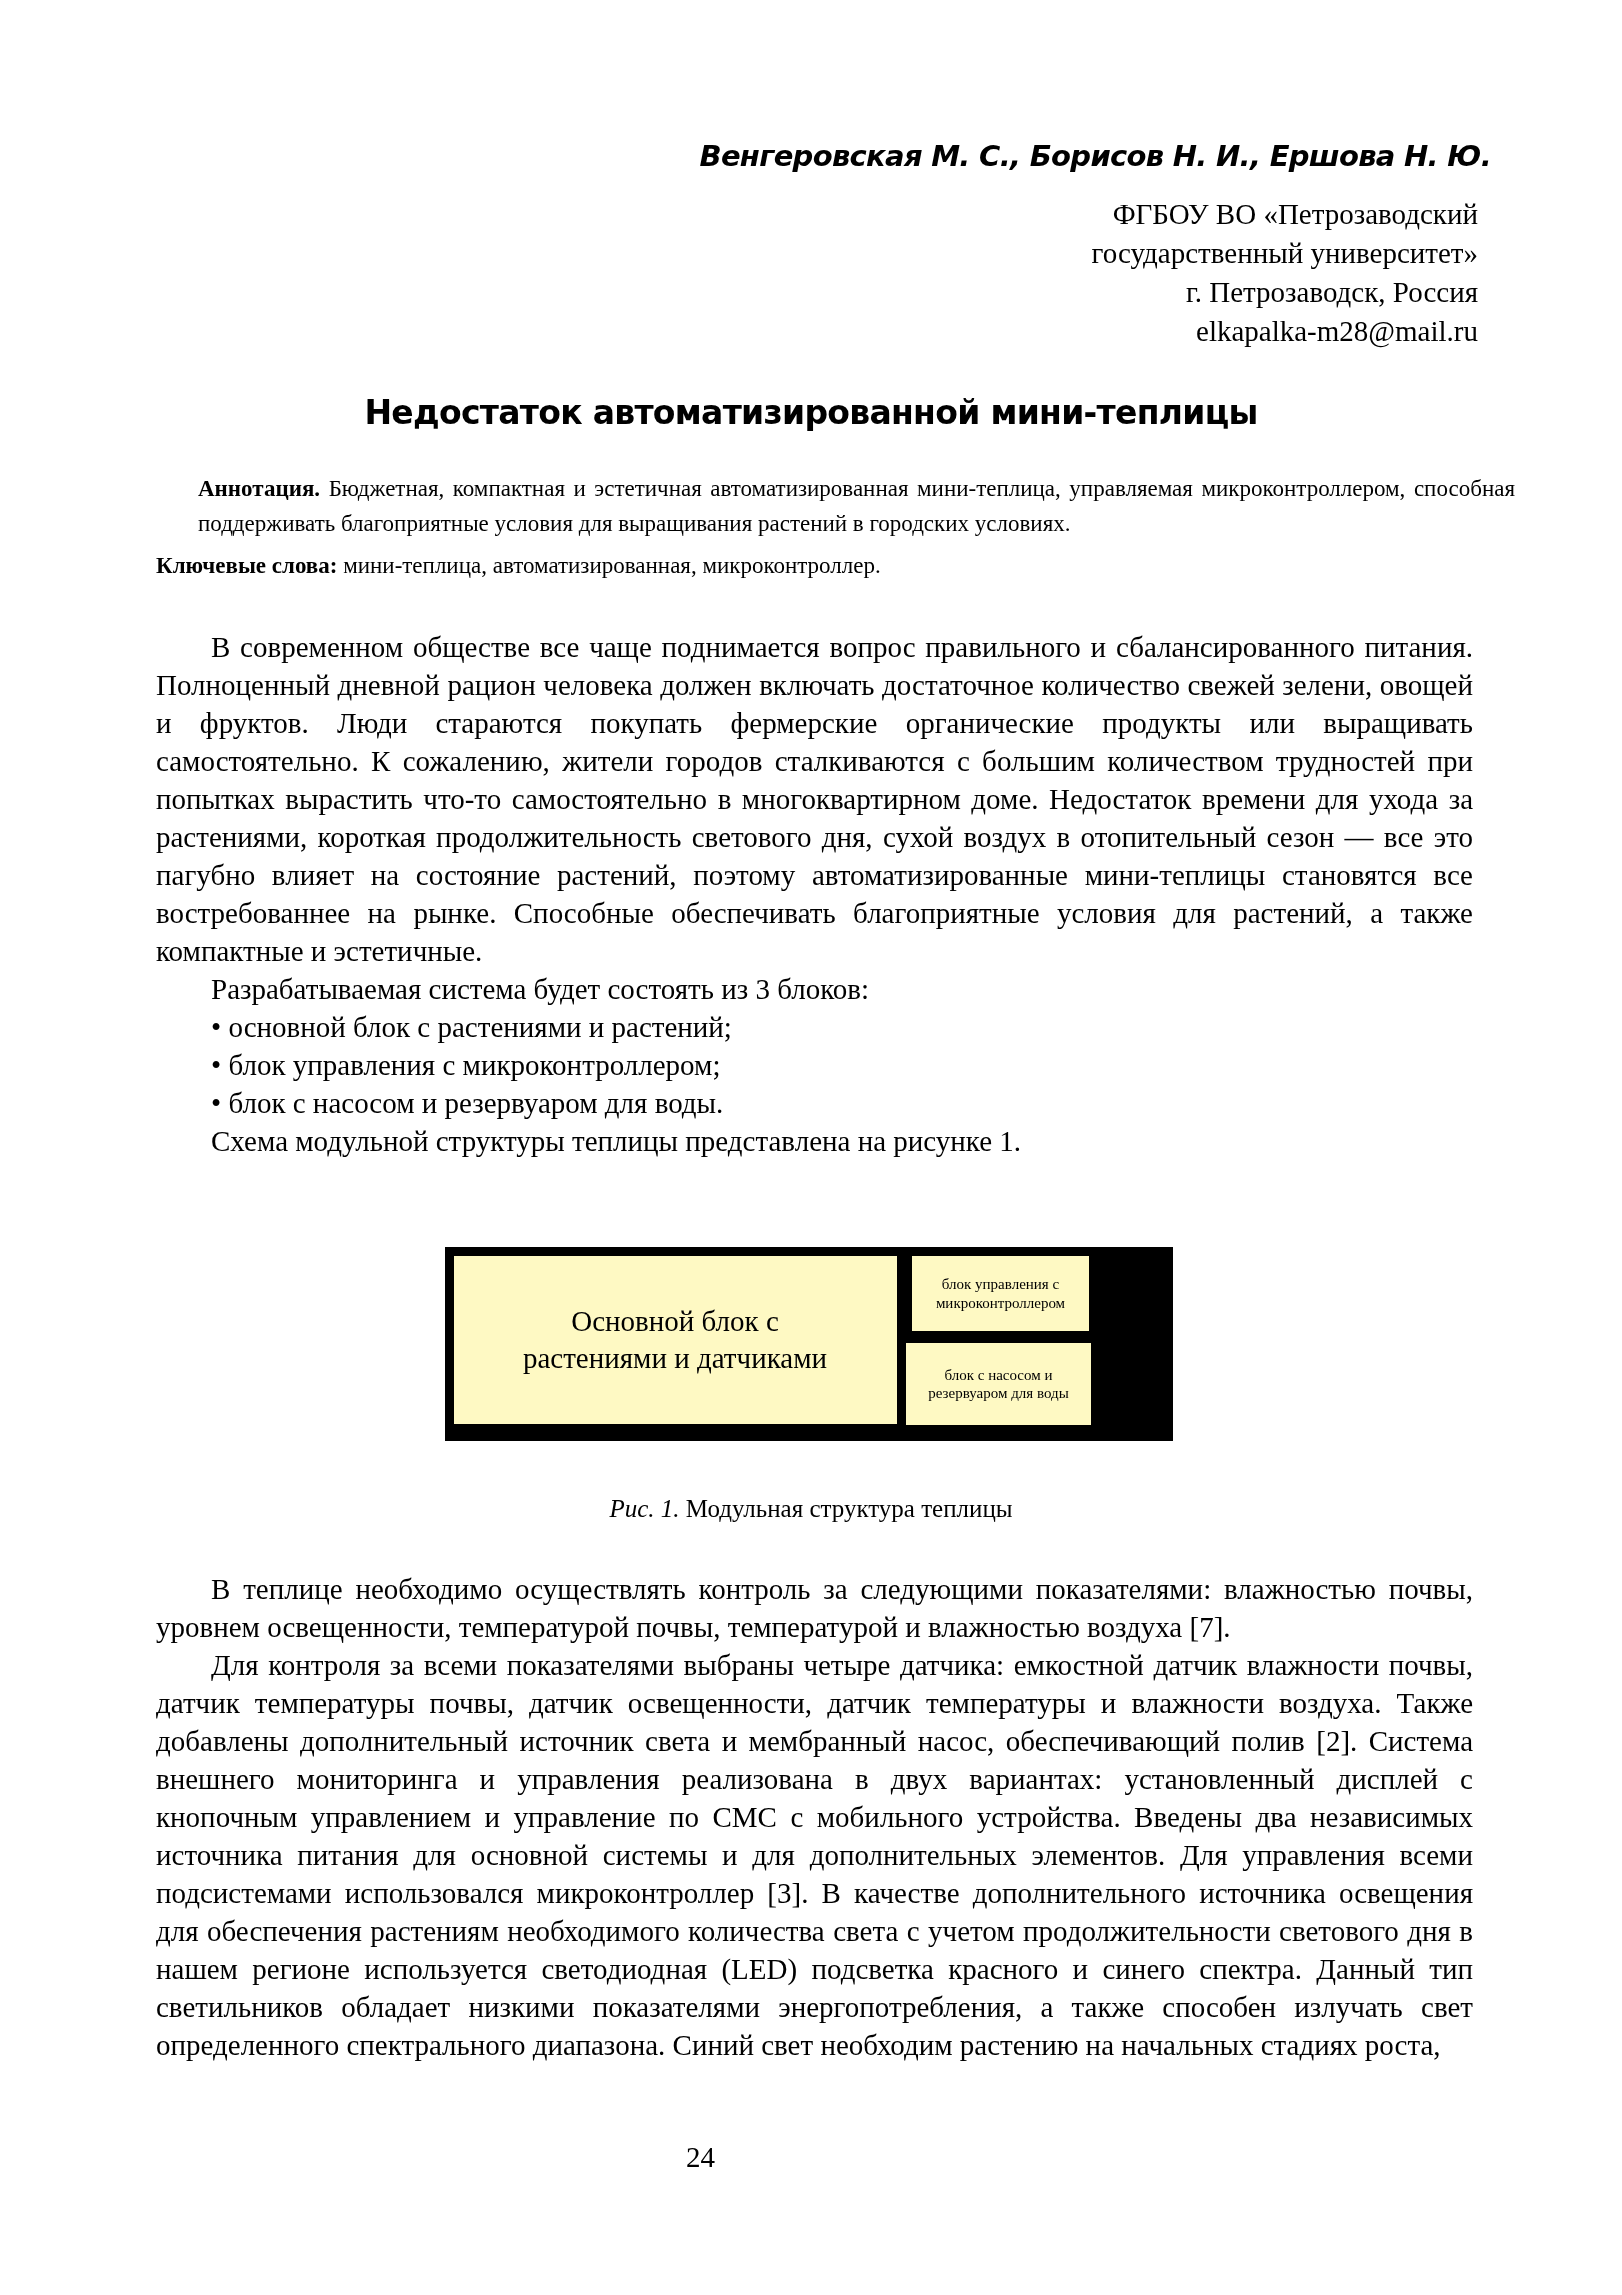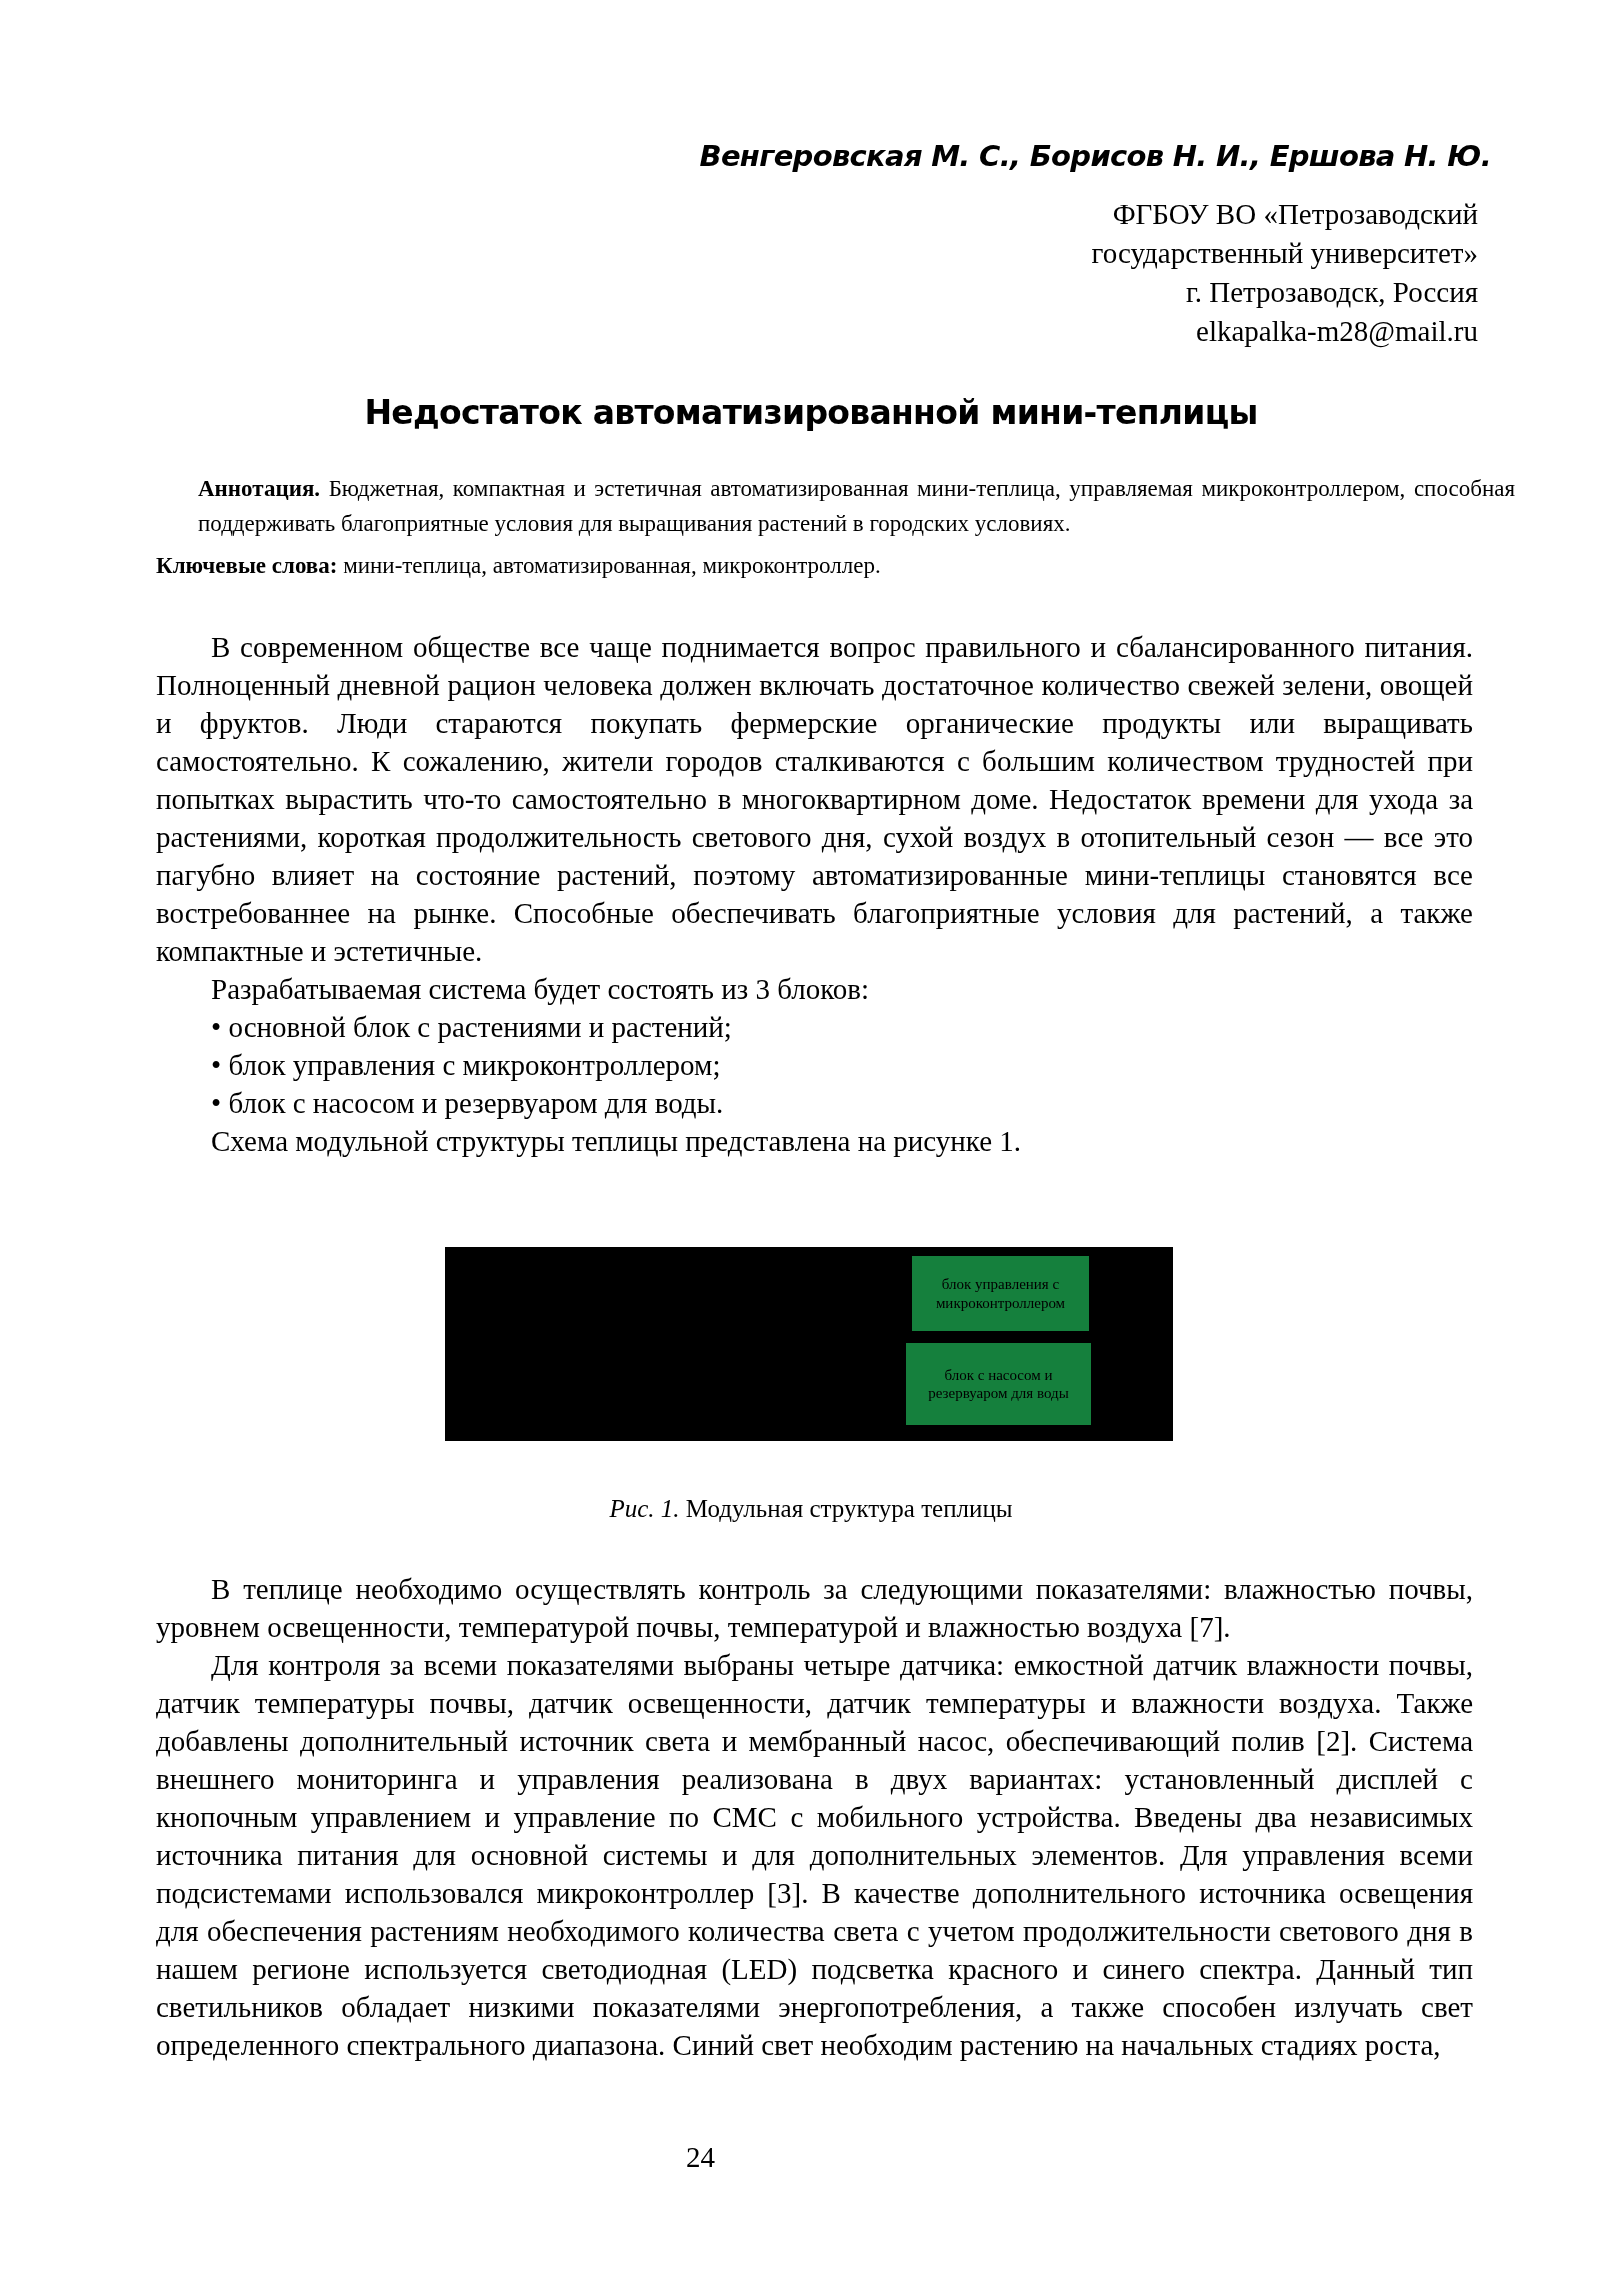--- a/index.html
+++ b/index.html
@@ -41,21 +41,21 @@
   .indent { text-indent: 55px; }
   .ind-line { display: block; padding-left: 55px; white-space: nowrap; }
   .block1 { top: 628px; }
   .block2 { top: 1570px; }
 
   .figure {
     position: absolute; left: 445px; top: 1247px; width: 728px; height: 194px;
     background: #000;
   }
   .fig-box {
-    position: absolute; background: #15803d; display: flex; align-items: center; justify-content: center;
+    position: absolute; background: #fef9c3; display: flex; align-items: center; justify-content: center;
     text-align: center; font-family: "Liberation Serif", serif; color: #000;
   }
   .fig-main { left: 8.5px; top: 9.2px; width: 443px; height: 168px; font-size: 29px; line-height: 37px; }
   .fig-ctrl { left: 467px; top: 9.2px; width: 177px; height: 75px; font-size: 15px; line-height: 18.3px; }
   .fig-pump { left: 461px; top: 96px; width: 185px; height: 82px; font-size: 15px; line-height: 18.3px; }
   .fig-box span { display: block; }
 
   .caption {
     position: absolute; left: 0; width: 1622px; top: 1495px; text-align: center;
     font-family: "Liberation Serif", serif; font-size: 25px;
@@ -94,20 +94,26 @@
   <div class="body-block block1">
     <p class="indent">В современном обществе все чаще поднимается вопрос правильного и сбалансированного питания. Полноценный дневной рацион человека должен включать достаточное количество свежей зелени, овощей и фруктов. Люди стараются покупать фермерские органические продукты или выращивать самостоятельно. К сожалению, жители городов сталкиваются с большим количеством трудностей при попытках вырастить что-то самостоятельно в многоквартирном доме. Недостаток времени для ухода за растениями, короткая продолжительность светового дня, сухой воздух в отопительный сезон — все это пагубно влияет на состояние растений, поэтому автоматизированные мини-теплицы становятся все востребованнее на рынке. Способные обеспечивать благоприятные условия для растений, а также компактные и эстетичные.</p>
     <span class="ind-line">Разрабатываемая система будет состоять из 3 блоков:</span>
     <span class="ind-line">• основной блок с растениями и растений;</span>
     <span class="ind-line">• блок управления с микроконтроллером;</span>
     <span class="ind-line">• блок с насосом и резервуаром для воды.</span>
     <span class="ind-line">Схема модульной структуры теплицы представлена на рисунке 1.</span>
   </div>
 
   <div class="figure">
+    <div class="fig-box fig-main">
+      <div>
+        <span>Основной блок с</span>
+        <span>растениями и датчиками</span>
+      </div>
+    </div>
     <div class="fig-box fig-ctrl">
       <div>
         <span>блок управления с</span>
         <span>микроконтроллером</span>
       </div>
     </div>
     <div class="fig-box fig-pump">
       <div>
         <span>блок с насосом и</span>
         <span>резервуаром для воды</span>

